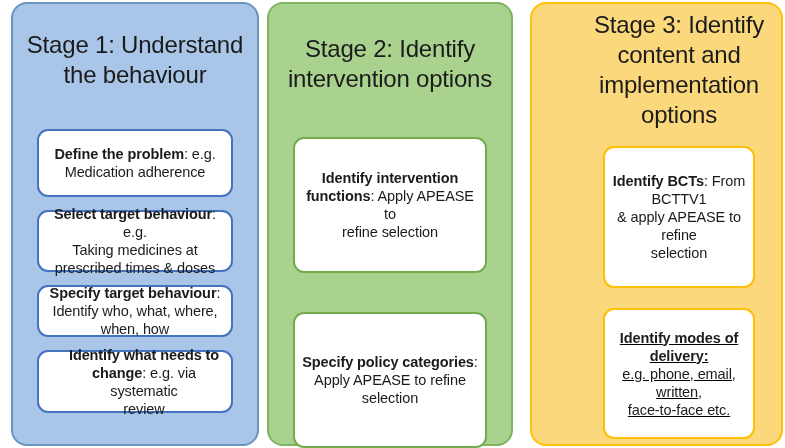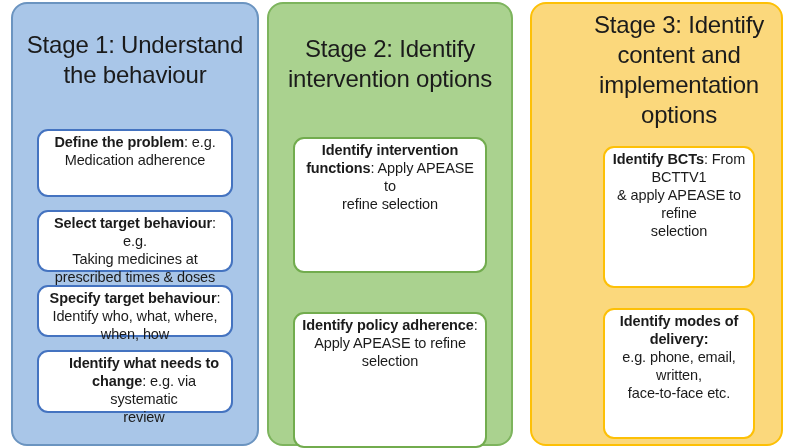--- a/index.html
+++ b/index.html
@@ -53,32 +53,32 @@
   .stage1 .boxes { margin-top: 39px; gap: 13px; }
   .stage2 .boxes { margin-top: 43px; gap: 39px; }
   .stage3 .boxes { margin-top: 16px;  gap: 20px; padding: 0 26px; }
 
   .box {
     box-sizing: border-box;
     background: #ffffff;
     border: 2px solid var(--box-border);
     border-radius: 11px;
     display: flex;
-    align-items: flex-start;
+    align-items: center;
     justify-content: center;
     text-align: center;
     padding: 2px 6px;
   }
   .stage1 .box-1 { height: 68px; }
   .stage1 .box-2 { height: 62px; }
   .stage1 .box-3 { height: 52px; }
   .stage1 .box-4 { height: 63px; padding-left: 24px; }
   .stage2 .box   { height: 136px; }
   .stage3 .box-1 { height: 142px; }
-  .stage3 .box-2 { height: 131px; }
+  .stage3 .box-2 { height: 131px; text-decoration: underline; }
 
   .box-text {
     margin: 0;
     font-size: 14.5px;
     line-height: 18px;
     color: #1b1b1b;
     white-space: pre-line;
     letter-spacing: -0.1px;
   }
   .box-text b { font-weight: 700; }
@@ -117,21 +117,21 @@
   <section class="column stage2" style="--fill: #aad28f; --border: #7db45d; --box-border: #72ac4e;">
     <h2 class="col-title">Stage 2: Identify
 intervention options</h2>
     <div class="boxes">
       <div class="box box-1">
         <p class="box-text"><b>Identify intervention
 functions</b><span>: Apply APEASE to
 refine selection</span></p>
       </div>
       <div class="box box-2">
-        <p class="box-text"><b>Identify policy adherence</b><span>:
+        <p class="box-text"><b>Specify policy categories</b><span>:
 Apply APEASE to refine
 selection</span></p>
       </div>
     </div>
   </section>
 
   <section class="column stage3" style="--fill: #fbd87c; --border: #fdc006; --box-border: #fdc006;">
     <h2 class="col-title">Stage 3: Identify
 content and
 implementation

